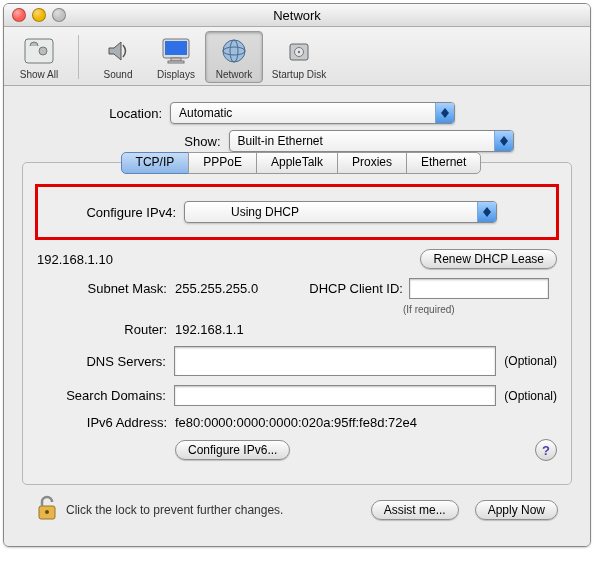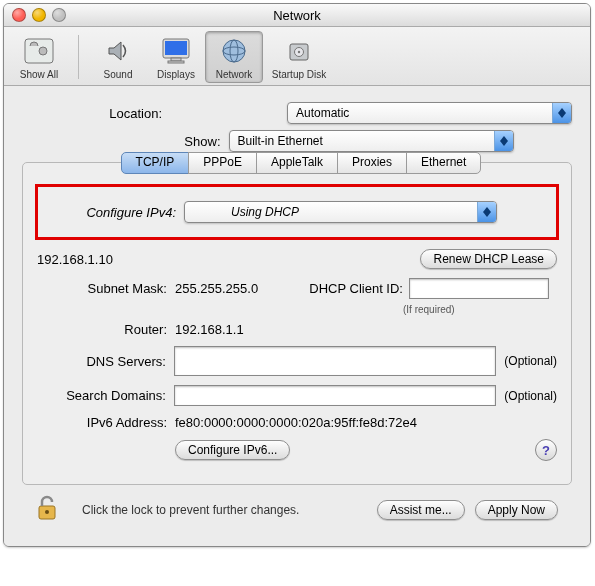--- a/index.html
+++ b/index.html
@@ -100,40 +100,39 @@
   background: linear-gradient(#c7ddf6,#8cb6ea);
   border-color:#5e86b8;
 }
 .form-row { display:flex; align-items:center; margin:9px 0; }
 .flabel { width:130px; text-align:right; padding-right:8px; font-size:13px; }
 .fval { font-size:13px; }
 .highlight-box {
   border:3px solid #e00000;
   padding:5px 8px;
   margin: -1px -2px 4px;
-  font-style: italic;
 }
 .aqua-select.sm { flex:0 0 265px;padding-left:46px; }
 .push-btn {
   background: linear-gradient(#fefefe,#dcdcdc);
   border:1px solid #8f8f8f; border-radius:11px;
   padding:2px 12px; font-size:12px; white-space:nowrap;
   box-shadow: 0 1px 1px rgba(0,0,0,0.2);
 }
 .textfield {
   background:#fff; border:1px solid #888; height:19px; font-size:12px; padding:0 4px;
   box-shadow: inset 0 1px 2px rgba(0,0,0,0.25);
 }
 .textarea-slim { height:28px; resize:none; }
 .footer {
   display:flex; align-items:center; justify-content:space-between;
   padding: 10px 14px 14px;
 }
-.footer-left { display:flex; align-items:center; gap:24px; font-size:12px; color:#333;}
-.footer-btns { display:flex; gap:10px; }
+.footer-left { display:flex; align-items:center; gap:8px; font-size:12px; color:#333;}
+.footer-btns { display:flex; gap:16px; }
 .help-btn {
   width:20px;height:20px;border-radius:50%;
   background:linear-gradient(#fff,#d8d8d8);
   border:1px solid #888; color:#4a3fb3; font-weight:bold;
   display:flex;align-items:center;justify-content:center; font-size:13px;
 }
 .hint { font-size:10px; color:#555; }
 </style>
 </head>
 <body>
@@ -200,21 +199,21 @@
             <circle cx="15" cy="16" r="1.2" fill="#777"></circle>
           </svg>
         </div>
         <div>Startup Disk</div>
       </div>
     </div>
   </div>
 
   <div class="body-area">
 
-    <div class="row" style="justify-content:space-between">
+    <div class="row" style="justify-content:flex-start">
       <label>Location:</label>
       <div class="aqua-select">
         <span>Automatic</span>
         <span class="endcap">
           <svg width="8" height="5">
               <path d="M0 5 L4 0 L8 5 Z" fill="#0b3a73"></path>
             </svg>
           <svg width="8" height="5">
               <path d="M0 0 L4 5 L8 0 Z" fill="#0b3a73"></path>
             </svg>

